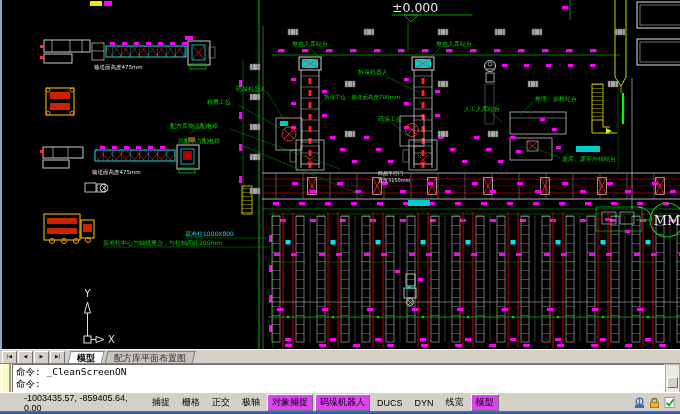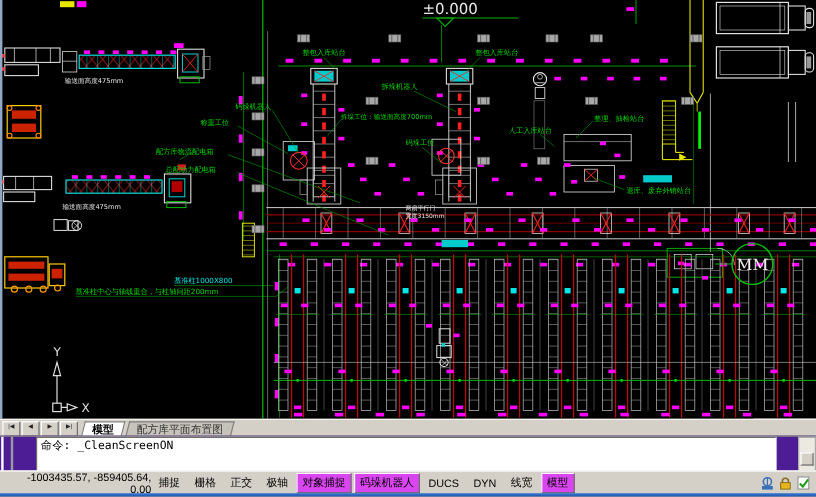--- a/index.html
+++ b/index.html
@@ -1,45 +1,45 @@
 <!DOCTYPE html>
 <html><head>
 <meta charset="utf-8">
 <style>
   html,body{margin:0;padding:0;background:#555;}
   .app{position:relative;width:680px;height:414px;overflow:hidden;background:#d4d0c8;
        font-family:"Liberation Sans",sans-serif;}
-  .canvas{position:absolute;left:0;top:0;width:628px;height:349px;background:#000;}
+  .canvas{position:absolute;left:0;top:0;width:628px;height:349px;background:#000;padding-left:40px;}
   .canvas svg{display:block;}
   .leftedge{position:absolute;left:0;top:0;width:2px;height:349px;background:#8fa8c8;}
   
   .tabbar{position:absolute;left:0;top:349px;width:680px;height:14px;background:#d4d0c8;
           border-top:1px solid #f5f4f0;display:flex;align-items:center;font-size:9px;}
   .tabnav{display:flex;margin-left:2px;}
   .navbtn{width:13px;height:11px;background:#d4d0c8;border:1px solid;border-color:#fff #6e6e6e #6e6e6e #fff;
           font-size:5px;line-height:9px;text-align:center;color:#222;margin-right:1px;}
   .tab{height:12px;line-height:12px;padding:0 7px;border:1px solid #808080;border-bottom:none;
        background:#c6c3ba;color:#333;transform:skewX(-14deg);margin-left:3px;font-size:9px;}
   .tab>span{display:inline-block;transform:skewX(14deg);}
   .tab.active{background:#ffffff;color:#000;font-weight:bold;}
   
-  .cmdwin{position:absolute;left:0;top:363px;width:680px;height:29px;background:#4c1d95;
-          border-top:1px solid #808080;display:flex;gap:18px;}
+  .cmdwin{position:absolute;left:0;top:363px;width:680px;height:29px;background:#fef9c3;
+          border-top:1px solid #808080;display:flex;}
   .cmdgrip{width:6px;height:100%;border-left:2px solid #fff;border-right:2px solid #9a9a9a;margin:0 1px;}
   .cmdtext{flex:1;background:#fff;border:1px solid;border-color:#6e6e6e #fff #fff #6e6e6e;
            font-family:"DejaVu Sans Mono","Liberation Mono",monospace;font-size:9.5px;
            color:#000;padding:1px 3px;overflow:hidden;}
   .cmdline{height:12px;line-height:12px;white-space:pre;}
   .cmdscroll{width:13px;background:#ece9e2;border:1px solid #aaa;position:relative;}
   .cmdscroll .thumb{position:absolute;left:1px;top:12px;width:9px;height:9px;background:#d4d0c8;
            border:1px solid;border-color:#fff #6e6e6e #6e6e6e #fff;}
   
   .statusbar{position:absolute;left:0;top:392px;width:680px;height:19px;background:#d4d0c8;
              border-top:1px solid #fff;display:flex;align-items:center;font-size:9px;color:#000;}
-  .coords{width:122px;padding-left:4px;letter-spacing:0;text-align:right;}
+  .coords{width:122px;padding-left:24px;letter-spacing:0;}
   .sbtns{display:flex;align-items:center;justify-content:center;}
   .sbtn{padding:1px 4px;margin:0 1px;border:1px solid transparent;white-space:nowrap;}
   .sbtn.active{border:1px solid;border-color:#f8f8f6 #6e6e6e #6e6e6e #f8f8f6;background:#d946ef;}
   .tray{margin-left:auto;display:flex;align-items:center;gap:2px;padding-right:4px;}
   .trayicon{width:13px;height:13px;display:inline-block;}
   .bottomedge{position:absolute;left:0;top:411px;width:680px;height:3px;
               background:linear-gradient(#3a78d0,#1b55b0);}
 </style>
 </head>
 <body>
@@ -715,20 +715,21 @@
     </div>
     <div class="tab">
       <span>配方库平面布置图</span>
     </div>
   </div>
 
   <div class="cmdwin">
     <div class="cmdgrip"></div>
     <div class="cmdtext">
       <div class="cmdline">命令: _CleanScreenON</div>
+      <div class="cmdline">命令:</div>
     </div>
     <div class="cmdscroll">
         <div class="thumb"></div>
       </div>
   </div>
 
   <div class="statusbar">
     <div class="coords">-1003435.57, -859405.64, 0.00</div>
     <div class="sbtns" id="sbtns">
         <div class="sbtn">捕捉</div>

